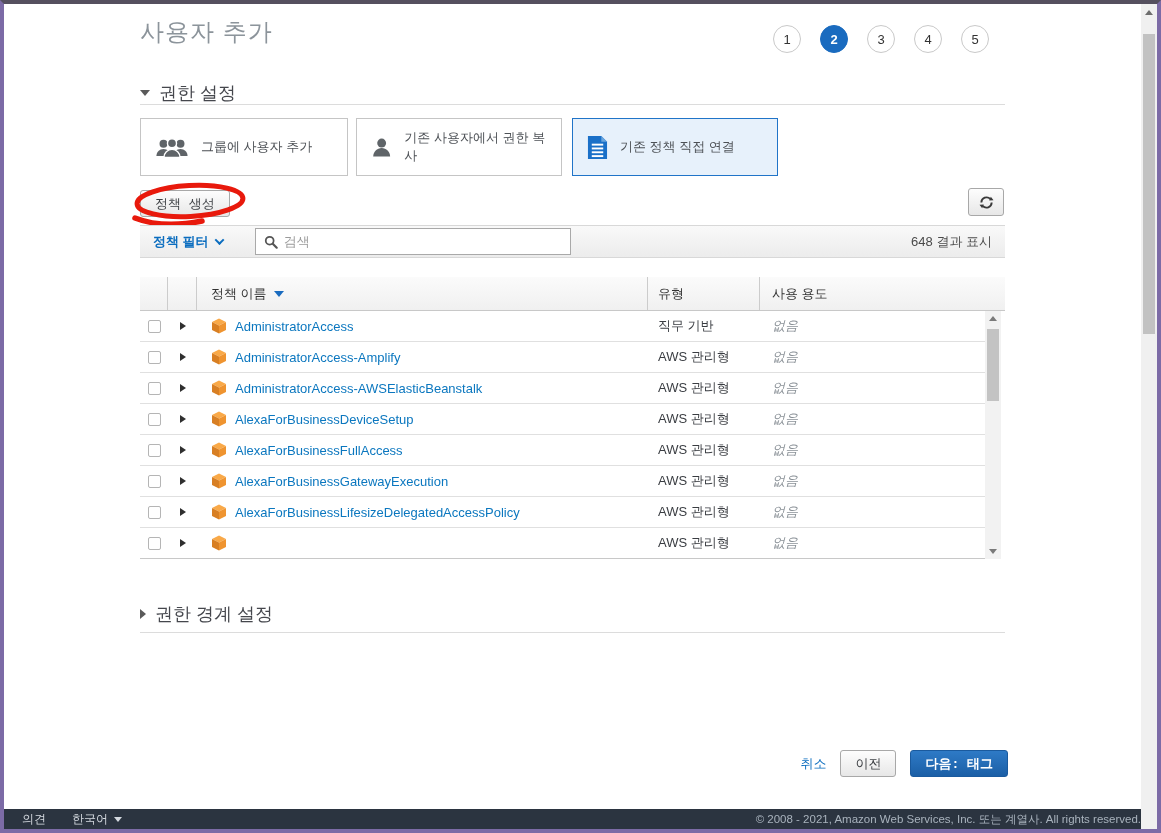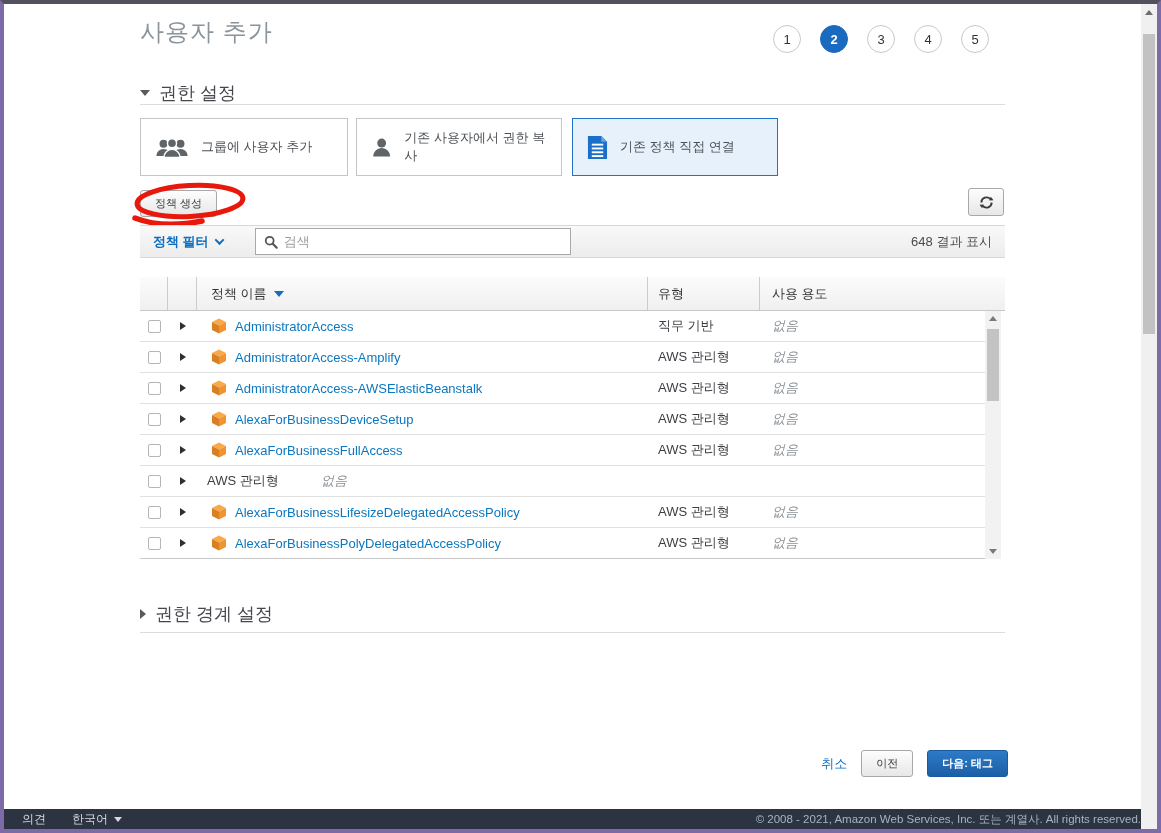--- a/index.html
+++ b/index.html
@@ -43,23 +43,23 @@
     font-size:13px; color:#4d5156; cursor:pointer;
   }
   .card .label { line-height:1.35; }
   .card1 { left:136px; width:208px; }
   .card2 { left:352px; width:206px; }
   .card3 { left:568px; width:206px; border:1px solid #2074c8; background:#e7f1fb; }
 
   
   .btn {
     display:inline-flex; align-items:center; justify-content:center;
-    height:27px; padding:0 14px; font-size:11px; color:#3f4246;
+    height:27px; padding:0 14px; font-size:13px; color:#3f4246;
     background:linear-gradient(#fdfdfd,#e7e7e7);
-    border:1px solid #a8a8a8; border-radius:3px; cursor:pointer;
+    border:1px solid #a8a8a8; border-radius:3px; cursor:pointer;font-family:Liberation Mono, monospace;
   }
   .btn-create { left:136px; top:186px; }
   .btn-refresh { left:964px; top:184px; width:36px; height:28px; padding:0; }
   .btn-primary {
     background:linear-gradient(#2e7ac6,#1b5fa6);
     border:1px solid #1a5a9e; color:#fff; font-weight:bold;
   }
   .annotation { left:126px; top:176px; pointer-events:none; }
 
   
@@ -337,20 +337,28 @@
     <span class="usage-cell">없음</span>
   </div>
 
   <div class="trow">
     <span class="cb-cell">
         <span class="checkbox"></span>
       </span>
     <span class="exp-cell">
         <span class="expand-tri"></span>
       </span>
+    <span class="name-cell">
+      <svg width="16" height="16" viewBox="0 0 16 16">
+          <polygon points="8,0.5 15,4 8,7.5 1,4" fill="#f9a948"></polygon>
+          <polygon points="1,4 8,7.5 8,15.5 1,12" fill="#d87f23"></polygon>
+          <polygon points="15,4 8,7.5 8,15.5 15,12" fill="#ef9430"></polygon>
+        </svg>
+      <a class="plink">AlexaForBusinessGatewayExecution</a>
+    </span>
     <span class="type-cell">AWS 관리형</span>
     <span class="usage-cell">없음</span>
   </div>
 
   <div class="trow">
     <span class="cb-cell">
         <span class="checkbox"></span>
       </span>
     <span class="exp-cell">
         <span class="expand-tri"></span>
@@ -373,21 +381,20 @@
       </span>
     <span class="exp-cell">
         <span class="expand-tri"></span>
       </span>
     <span class="name-cell">
       <svg width="16" height="16" viewBox="0 0 16 16">
           <polygon points="8,0.5 15,4 8,7.5 1,4" fill="#f9a948"></polygon>
           <polygon points="1,4 8,7.5 8,15.5 1,12" fill="#d87f23"></polygon>
           <polygon points="15,4 8,7.5 8,15.5 15,12" fill="#ef9430"></polygon>
         </svg>
-      <a class="plink">AlexaForBusinessPolyDelegatedAccessPolicy</a>
     </span>
     <span class="type-cell">AWS 관리형</span>
     <span class="usage-cell">없음</span>
   </div>
 
 </div>
 
 <div class="abs tscroll">
   <span class="up"></span>
   <span class="thumb"></span>

